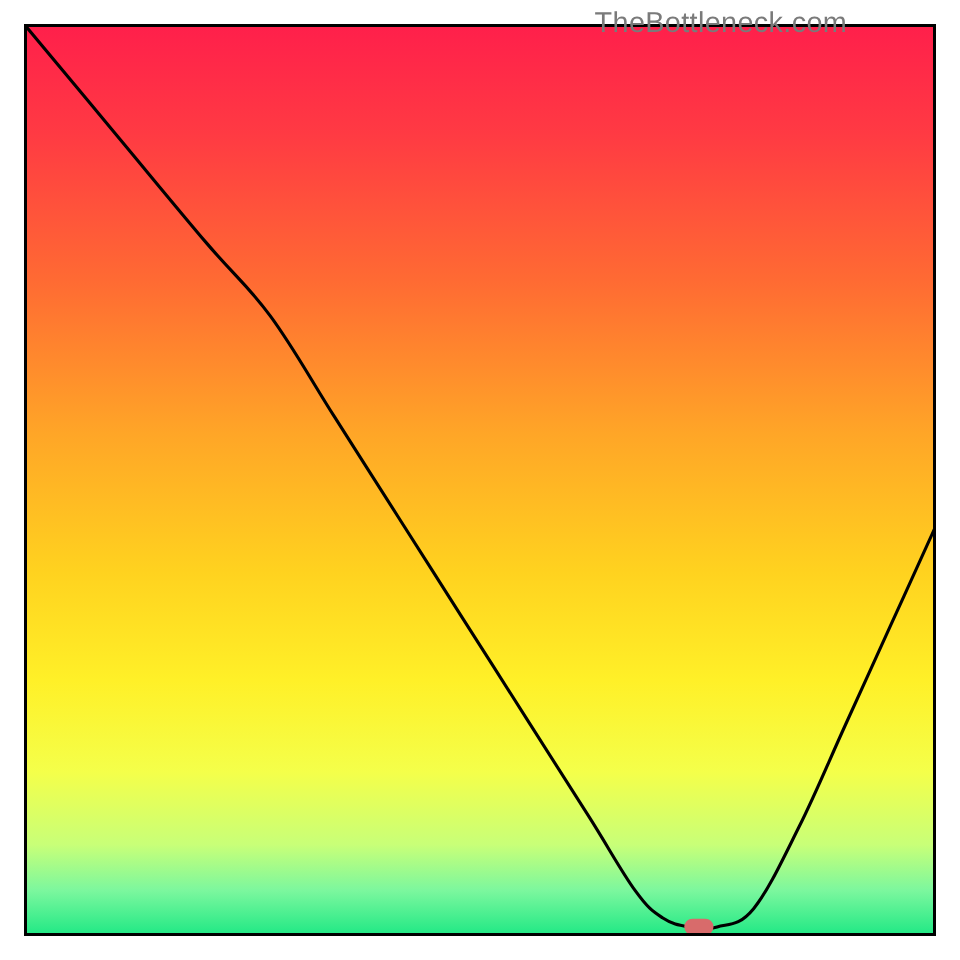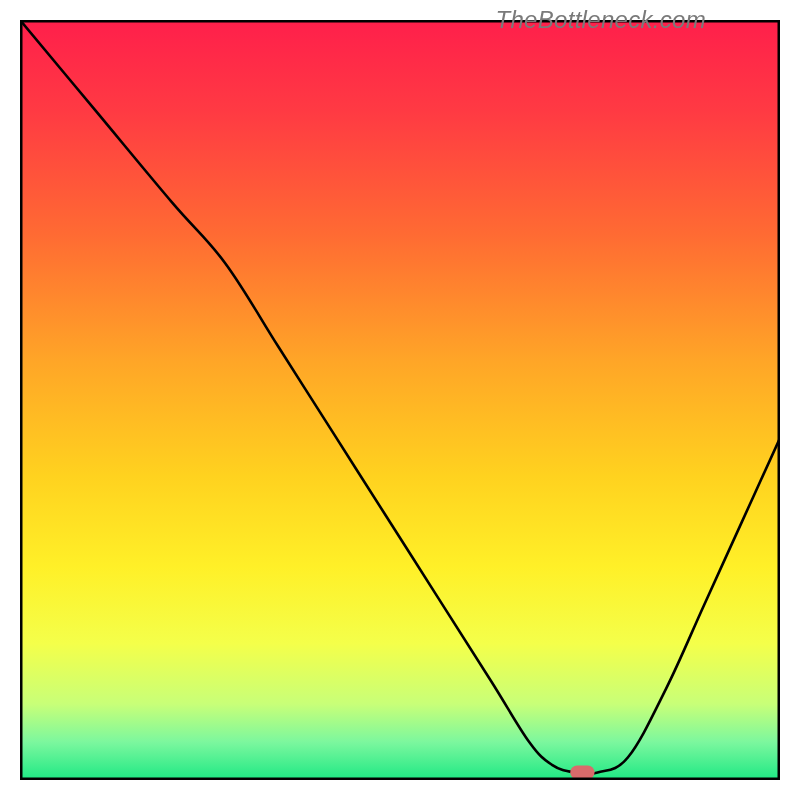--- a/index.html
+++ b/index.html
@@ -7,21 +7,20 @@
     padding: 0;
     width: 800px;
     height: 800px;
     background: #ffffff;
     font-family: Arial, Helvetica, sans-serif;
   }
   .container {
     position: relative;
     width: 718px;
     height: 800px;
-    font-style: italic;
   }
   .watermark {
     position: absolute;
     top: 6px;
     right: 12px;
     font-size: 24px;
     color: #7a7a7a;
     font-weight: 500;
     letter-spacing: 0.3px;
     z-index: 50;

